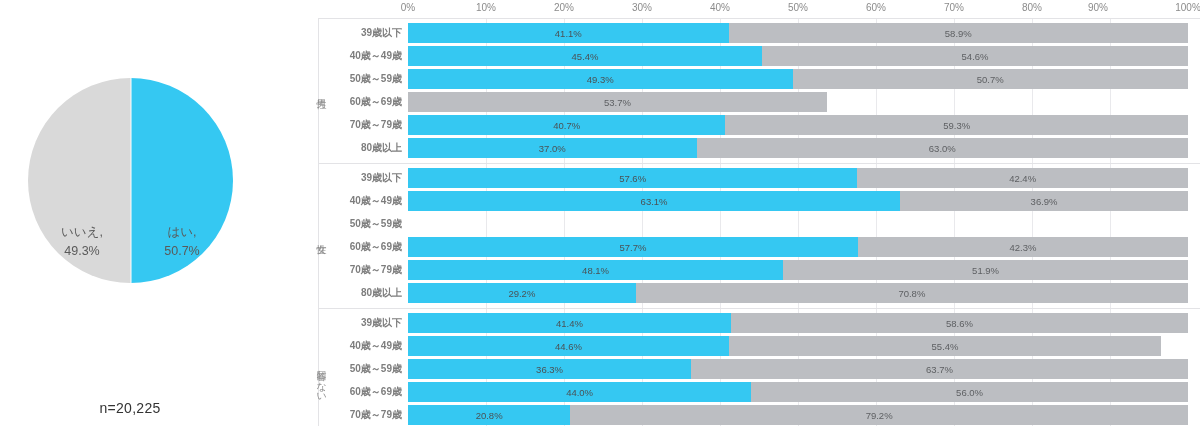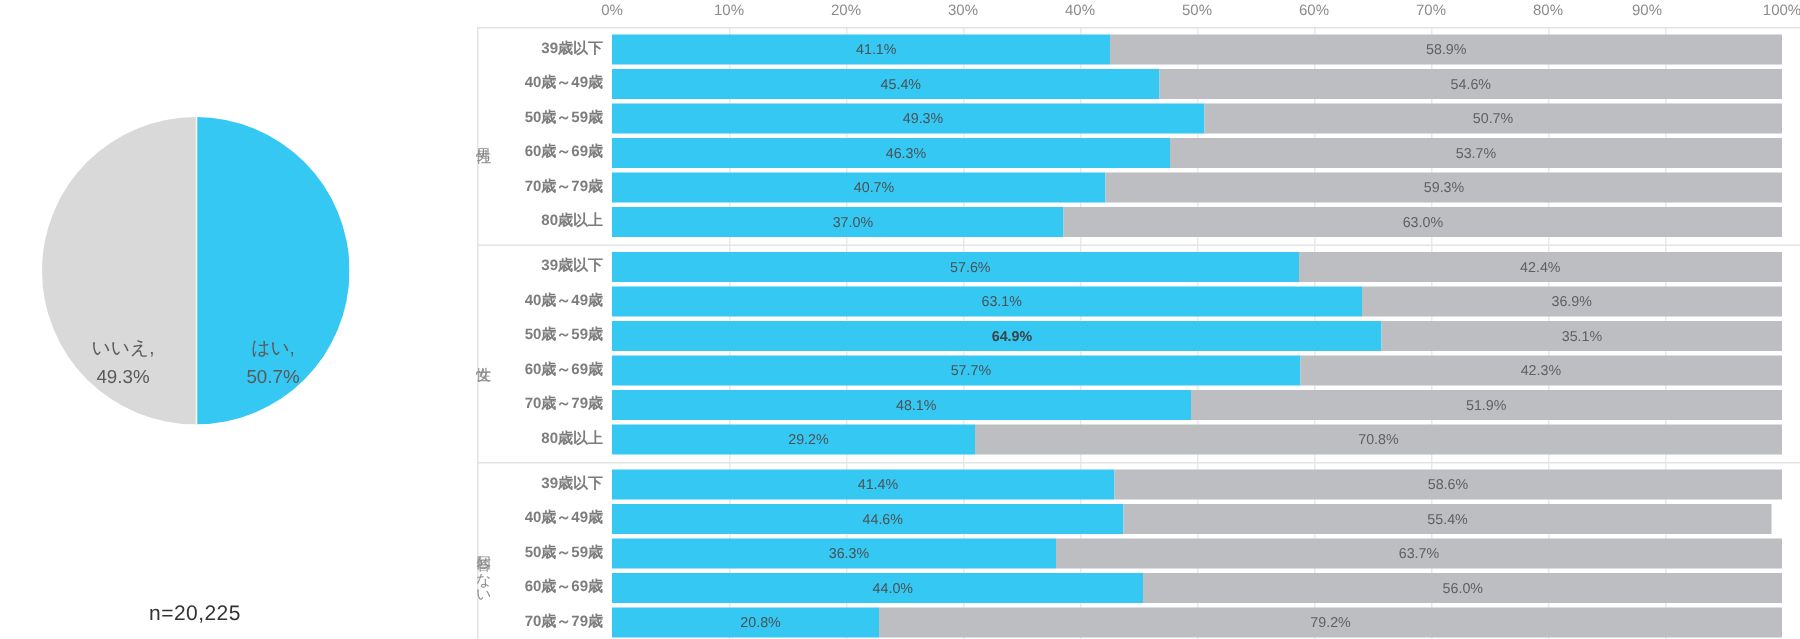--- a/index.html
+++ b/index.html
@@ -190,21 +190,21 @@
     display: flex;
   }
   .seg {
     position: relative;
     height: 20px;
     display: flex;
     align-items: center;
     justify-content: center;
     overflow: visible;
   }
-  .seg-yes { background: #35c8f2; padding-left: 20px; }
+  .seg-yes { background: #35c8f2; }
   .seg-no  { background: #bcbec2; }
   .seg-val {
     font-size: 9.5px;
     color: #5e6063;
     white-space: nowrap;
     position: relative;
     z-index: 2;
   }
   .seg-yes .seg-val { color: #4a5256; }
   .seg-val.bold { font-weight: bold; color: #3c4347; }
@@ -292,23 +292,20 @@
                 <span class="seg-val">49.3%</span>
               </div>
               <div class="seg seg-no" style="width: 395.46px; background: rgb(188, 190, 194);">
                 <span class="seg-val">50.7%</span>
               </div>
             </div>
           </div>
           <div class="row" style="top: 74px;">
             <div class="row-label" style="color: rgb(125, 125, 125);">60歳～69歳</div>
             <div class="bar-track">
-              <div class="seg seg-yes" style="width: 361.14px; background: rgb(53, 200, 242);">
-                <span class="seg-val">46.3%</span>
-              </div>
               <div class="seg seg-no" style="width: 418.86px; background: rgb(188, 190, 194);">
                 <span class="seg-val">53.7%</span>
               </div>
             </div>
           </div>
           <div class="row" style="top: 97px;">
             <div class="row-label" style="color: rgb(125, 125, 125);">70歳～79歳</div>
             <div class="bar-track">
               <div class="seg seg-yes" style="width: 317.46px; background: rgb(53, 200, 242);">
                 <span class="seg-val">40.7%</span>
@@ -350,28 +347,20 @@
               <div class="seg seg-yes" style="width: 492.18px; background: rgb(53, 200, 242);">
                 <span class="seg-val">63.1%</span>
               </div>
               <div class="seg seg-no" style="width: 287.82px; background: rgb(188, 190, 194);">
                 <span class="seg-val">36.9%</span>
               </div>
             </div>
           </div>
           <div class="row" style="top: 51px;">
             <div class="row-label" style="color: rgb(125, 125, 125);">50歳～59歳</div>
-            <div class="bar-track">
-              <div class="seg seg-yes" style="width: 506.22px; background: rgb(53, 200, 242);">
-                <span class="seg-val bold">64.9%</span>
-              </div>
-              <div class="seg seg-no" style="width: 273.78px; background: rgb(188, 190, 194);">
-                <span class="seg-val">35.1%</span>
-              </div>
-            </div>
           </div>
           <div class="row" style="top: 74px;">
             <div class="row-label" style="color: rgb(125, 125, 125);">60歳～69歳</div>
             <div class="bar-track">
               <div class="seg seg-yes" style="width: 450.06px; background: rgb(53, 200, 242);">
                 <span class="seg-val">57.7%</span>
               </div>
               <div class="seg seg-no" style="width: 329.94px; background: rgb(188, 190, 194);">
                 <span class="seg-val">42.3%</span>
               </div>

